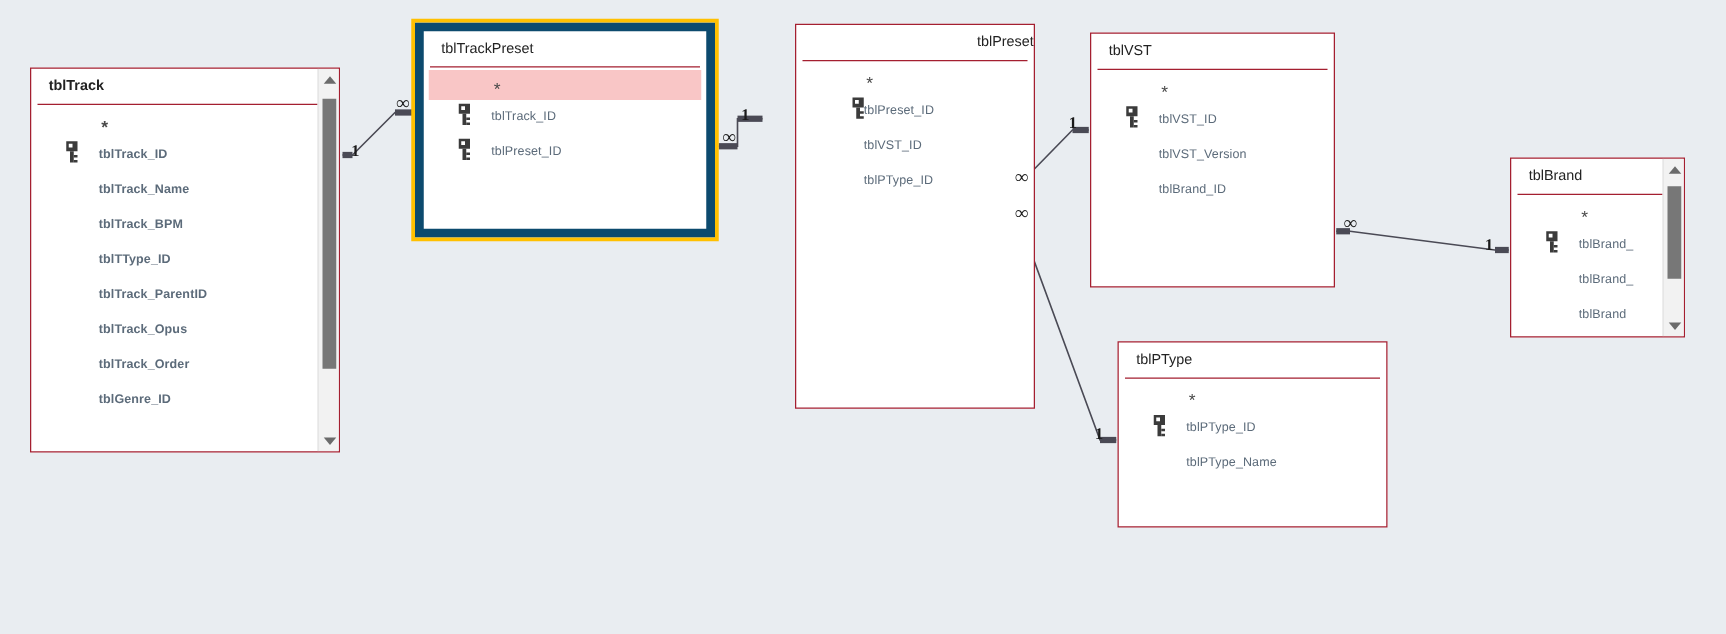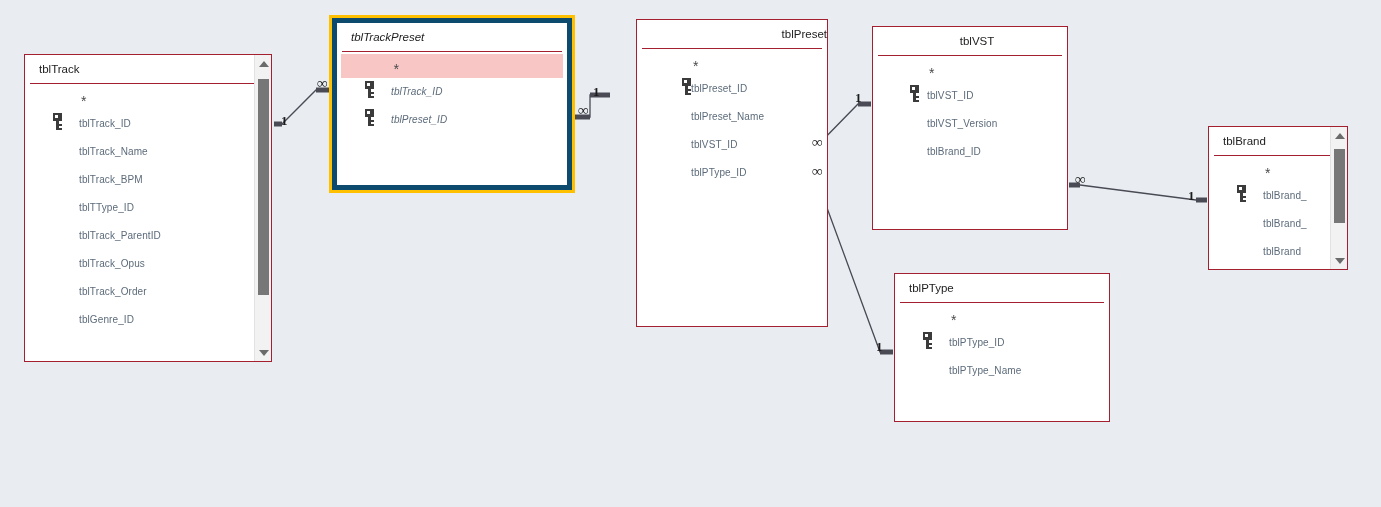--- a/index.html
+++ b/index.html
@@ -32,24 +32,23 @@
 
   
   .tbl {
     position: absolute;
     background: #ffffff;
     border: 1px solid #a41f30;
     box-sizing: border-box;
     overflow: hidden;
   }
   .tbl.selected {
-    border: 5px solid #0c4a6e;
+    border: 7px solid #0c4a6e;
     outline: 3px solid #ffc000;
     outline-offset: 0px;
-    font-style: italic;
   }
   .tbl-title {
     font-size: 11.5px;
     color: #222222;
     padding: 8px 0 7px 14px;
     line-height: 1.1;
     white-space: nowrap;
   }
   .tbl-rule {
     height: 1px;
@@ -206,21 +205,21 @@
       <line x1="871" y1="104" x2="858" y2="104" stroke="#4a4a55" stroke-width="5" stroke-linecap="butt"></line>
       <path d="M 804,178 L 816,178 L 880,352 L 893,352" fill="none" stroke="#4a4a55" stroke-width="1.3"></path>
       <line x1="804" y1="178" x2="816" y2="178" stroke="#4a4a55" stroke-width="5" stroke-linecap="butt"></line>
       <line x1="893" y1="352" x2="880" y2="352" stroke="#4a4a55" stroke-width="5" stroke-linecap="butt"></line>
       <path d="M 1069,185 L 1080,185 L 1196,200 L 1207,200" fill="none" stroke="#4a4a55" stroke-width="1.3"></path>
       <line x1="1069" y1="185" x2="1080" y2="185" stroke="#4a4a55" stroke-width="5" stroke-linecap="butt"></line>
       <line x1="1207" y1="200" x2="1196" y2="200" stroke="#4a4a55" stroke-width="5" stroke-linecap="butt"></line>
     </svg>
 
   <div id="tables-layer">
-      <div class="tbl" style="left: 24px; top: 54px; width: 248px; height: 308px;">
+      <div class="tbl" style="left: 24px; top: 54px; width: 248px; height: 308px; font-weight: bold;">
         <div class="tbl-title">tblTrack</div>
         <div class="tbl-rule"></div>
         <div class="fields">
           <div class="field star">
             <span class="star-glyph">*</span>
           </div>
           <div class="field">
             <span class="key-slot"><span class="key-icon"><span class="bow"></span><span class="shaft"></span><span class="tooth1"></span><span class="tooth2"></span></span></span>
             <span class="field-name">tblTrack_ID</span>
           </div>
@@ -286,33 +285,29 @@
         <div class="fields">
           <div class="field star">
             <span class="star-glyph">*</span>
           </div>
           <div class="field">
             <span class="key-slot"><span class="key-icon"><span class="bow"></span><span class="shaft"></span><span class="tooth1"></span><span class="tooth2"></span></span></span>
             <span class="field-name">tblPreset_ID</span>
           </div>
           <div class="field">
             <span class="key-slot"></span>
-            <span class="field-name">tblPreset_Name</span>
-          </div>
-          <div class="field">
-            <span class="key-slot"></span>
             <span class="field-name">tblVST_ID</span>
           </div>
           <div class="field">
             <span class="key-slot"></span>
             <span class="field-name">tblPType_ID</span>
           </div>
         </div>
       </div>
-      <div class="tbl" style="left: 872px; top: 26px; width: 196px; height: 204px; text-align: center;">
+      <div class="tbl" style="left: 872px; top: 26px; width: 196px; height: 204px;">
         <div class="tbl-title">tblVST</div>
         <div class="tbl-rule"></div>
         <div class="fields">
           <div class="field star">
             <span class="star-glyph">*</span>
           </div>
           <div class="field">
             <span class="key-slot"><span class="key-icon"><span class="bow"></span><span class="shaft"></span><span class="tooth1"></span><span class="tooth2"></span></span></span>
             <span class="field-name">tblVST_ID</span>
           </div>

